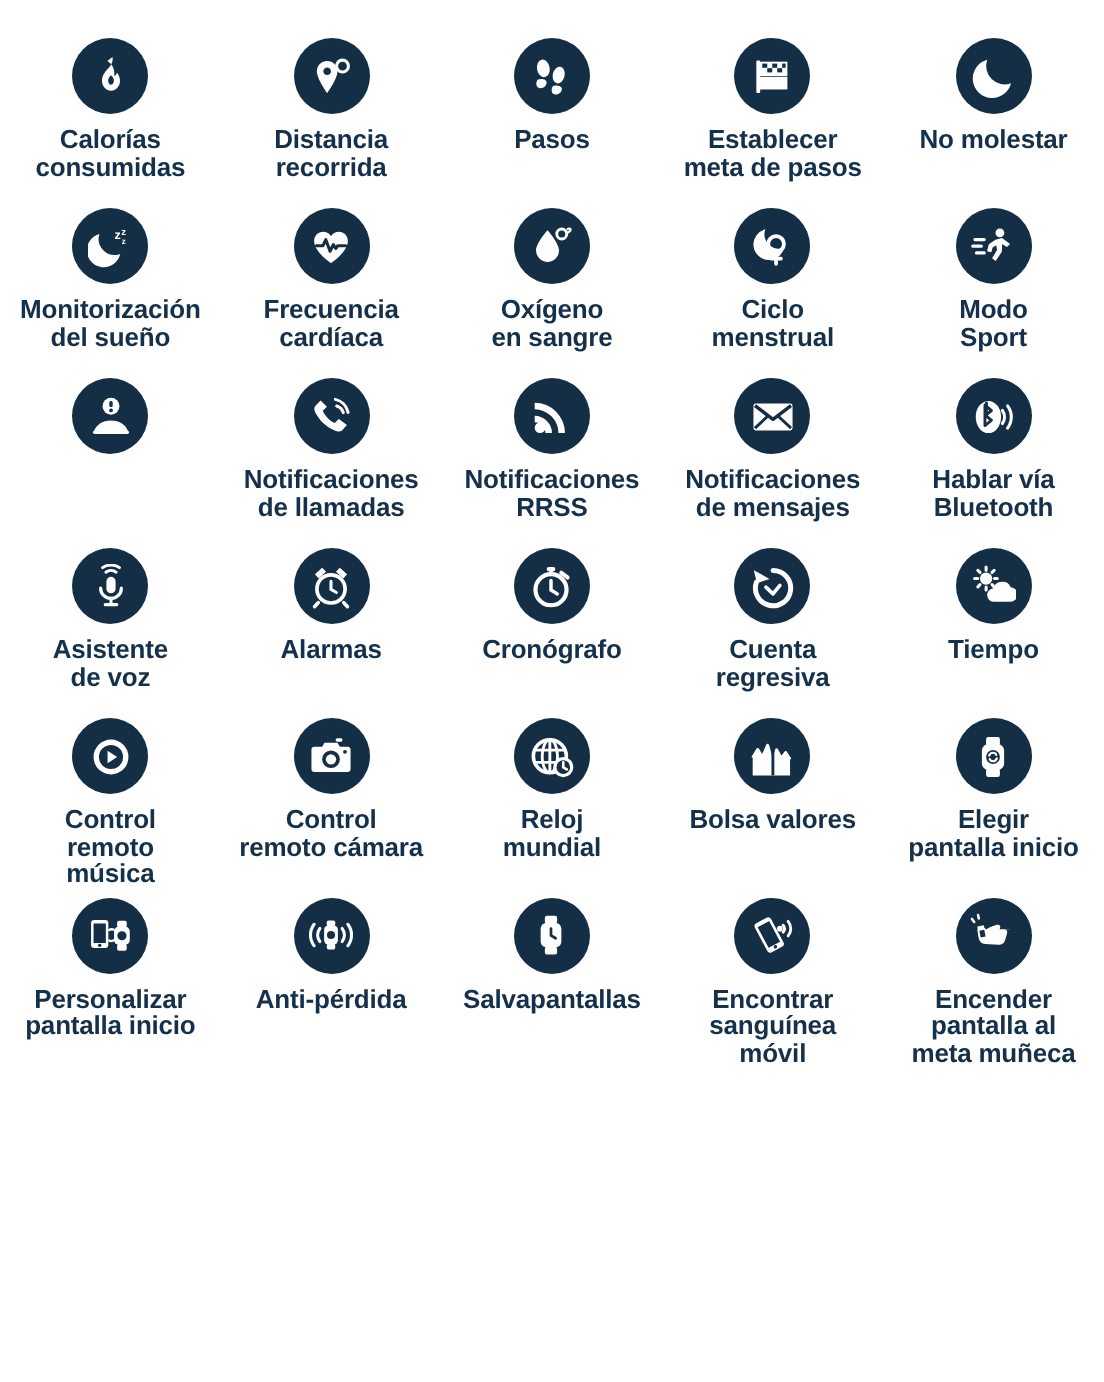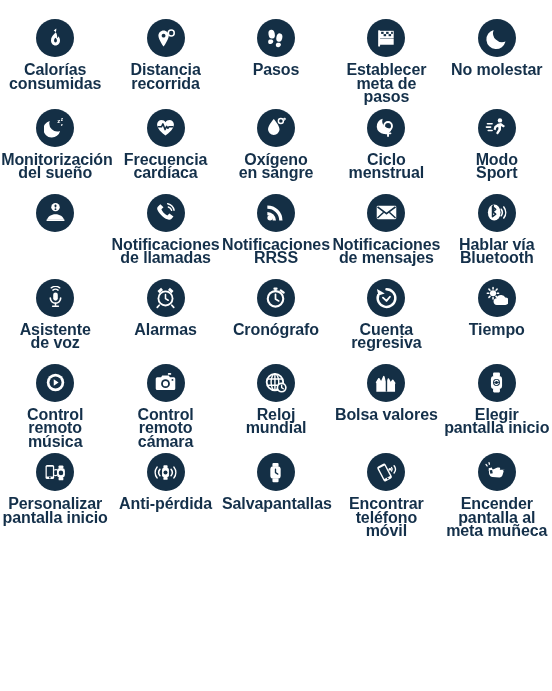--- a/index.html
+++ b/index.html
@@ -31,21 +31,21 @@
     border-radius: 50%;
     background: #142F45;
     display: flex;
     align-items: center;
     justify-content: center;
     flex: 0 0 auto;
   }
   .icon-badge svg { display: block; }
   .cell-label {
     margin-top: 6px;
-    font-size: 16px;
+    font-size: 13px;
     font-weight: bold;
     line-height: 13.5px;
     color: #14304a;
     text-align: center;
     width: 108px;
     white-space: pre-line;
     letter-spacing: -0.1px;
   }
 </style>
 </head>
@@ -404,21 +404,21 @@
             <circle cx="10" cy="19" r="0.9" fill="#142F45"></circle>
           </g>
           <g fill="none" stroke="#fff" stroke-width="1.5" stroke-linecap="round">
             <path d="M17.3 6.9a2.8 2.8 0 0 1 0 3.6"></path>
             <path d="M19.9 4.9a6 6 0 0 1 0 7.6"></path>
           </g>
           <circle cx="15.6" cy="8.7" r="1.5" fill="#fff"></circle>
         </svg>
       </div>
       <div class="cell-label">Encontrar
-teléfono
+sanguínea
 móvil</div>
     </div>
     <div class="cell">
       <div class="icon-badge">
         <svg width="23" height="23" viewBox="0 0 24 24">
           <path d="M21 9.3c-1.6-.2-4.1-.3-5.6-.2.4-.6.6-1.3.2-1.9-.5-.7-1.6-.6-2.4-.3-2 .7-4.3 1.7-5.6 2.6l-.3-2.6-3.5.7.8 6.1c.2 1.6 1.6 2.9 3.3 3l7 .4c1.6.1 3-.9 3.4-2.4l1.1-3.8c.2-.8-.3-1.5-1.1-1.6z" fill="#fff"></path>
           <rect x="4.2" y="8.4" width="4.4" height="5.8" rx="1" transform="rotate(-11 6.4 11.3)" fill="#fff"></rect>
           <rect x="5.2" y="9.5" width="2.6" height="3.6" transform="rotate(-11 6.5 11.3)" fill="#142F45"></rect>
           <g fill="none" stroke="#fff" stroke-width="1.3" stroke-linecap="round">
             <path d="M2.2 5.2 1 3.6M4.6 3.4 4.2 1.6"></path>

